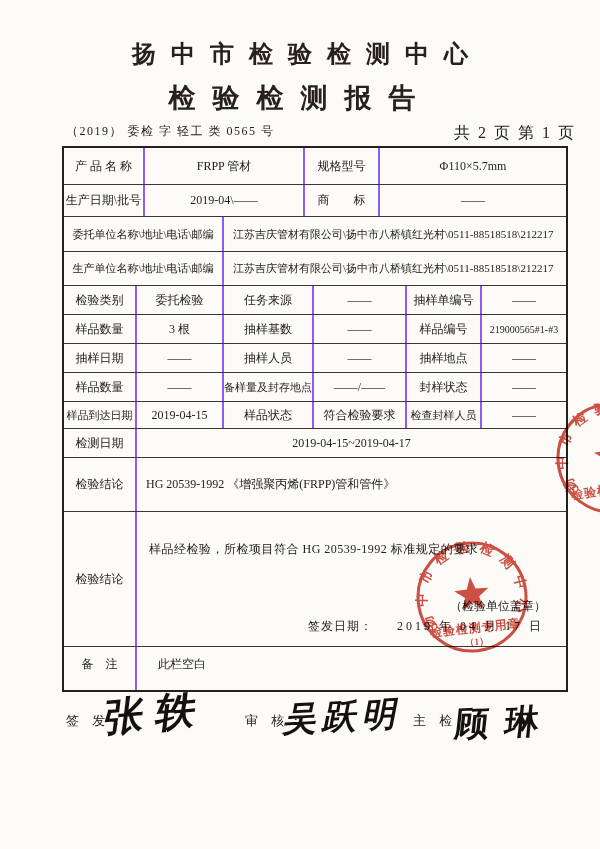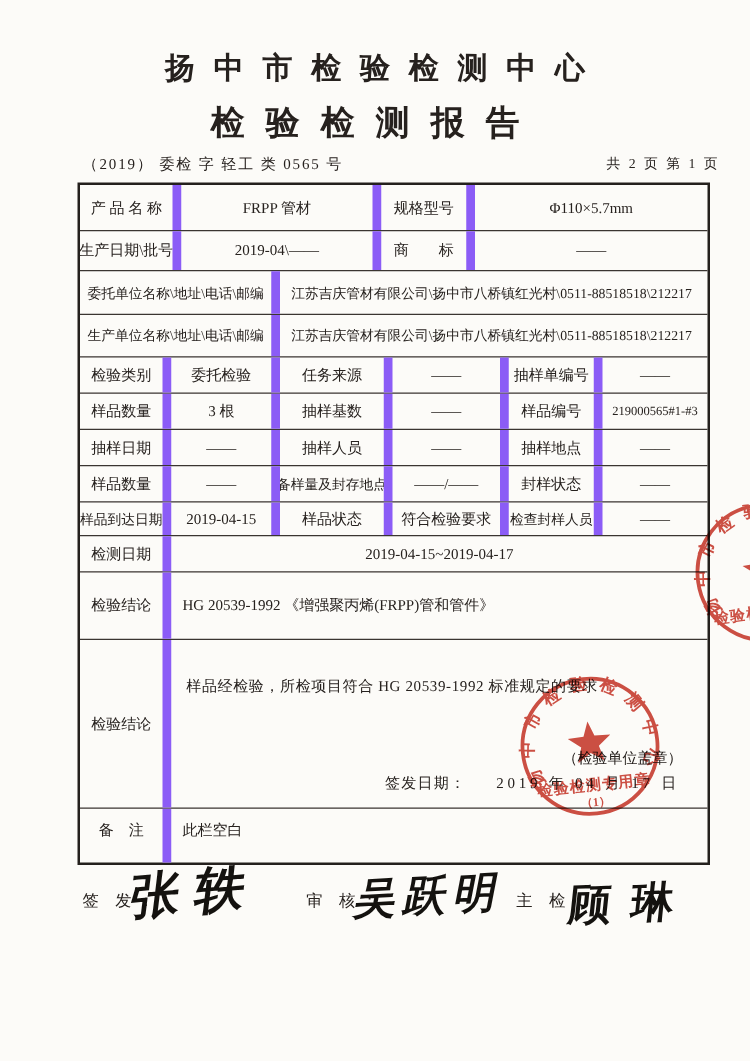--- a/index.html
+++ b/index.html
@@ -6,27 +6,27 @@
   html,body { background:#e8e8e8; }
   .page {
     position:relative; width:600px; height:849px; margin:0 auto;
     background:#fcfbf8; overflow:hidden;
     font-family:"Liberation Serif", serif; color:#26211e;
   }
   .center-line { position:absolute; left:0; right:0; text-align:center; }
   .org-title  { top:38px; font-size:24px; font-weight:bold; letter-spacing:15px; padding-left:15px; }
   .report-title { top:80px; font-size:27px; font-weight:bold; letter-spacing:17px; padding-left:1px; }
   .ref-no   { position:absolute; top:123px; left:66px;  font-size:12px; letter-spacing:1.5px; }
-  .page-info{ position:absolute; top:123px; right:24px; font-size:11px; letter-spacing:2px; }
+  .page-info{ position:absolute; top:123px; right:24px; font-size:16px; letter-spacing:2px; }
 
   .report-table { position:absolute; left:62px; top:146px; width:506px; border:2px solid #24201d; }
   .t-row { display:flex; border-bottom:1px solid #3a3531; }
-  .t-row:last-child { border-bottom:none; }
+  .t-row:last-child { border-bottom:none;gap:12px; }
   .t-cell {
-    flex:0 0 auto; border-right:7px solid #8b5cf6;
+    flex:0 0 auto; border-right:2px solid #8b5cf6;
     display:flex; align-items:center; justify-content:center;
     font-size:12px; text-align:center; padding:1px 3px; white-space:nowrap; overflow:hidden;
   }
   .t-cell:last-child { border-right:none; flex:1 1 auto; }
   .t-cell.left { justify-content:flex-start; text-align:left; padding-left:9px; }
   .t-cell.top  { align-items:flex-start; padding-top:9px; }
   .t-cell.sm   { font-size:11px; }
   .t-cell.xs   { font-size:10px; }
   .t-cell.rel  { position:relative; display:block; }
   .conclusion  { position:absolute; top:29px; left:12px; font-size:12px; letter-spacing:0.5px; }

